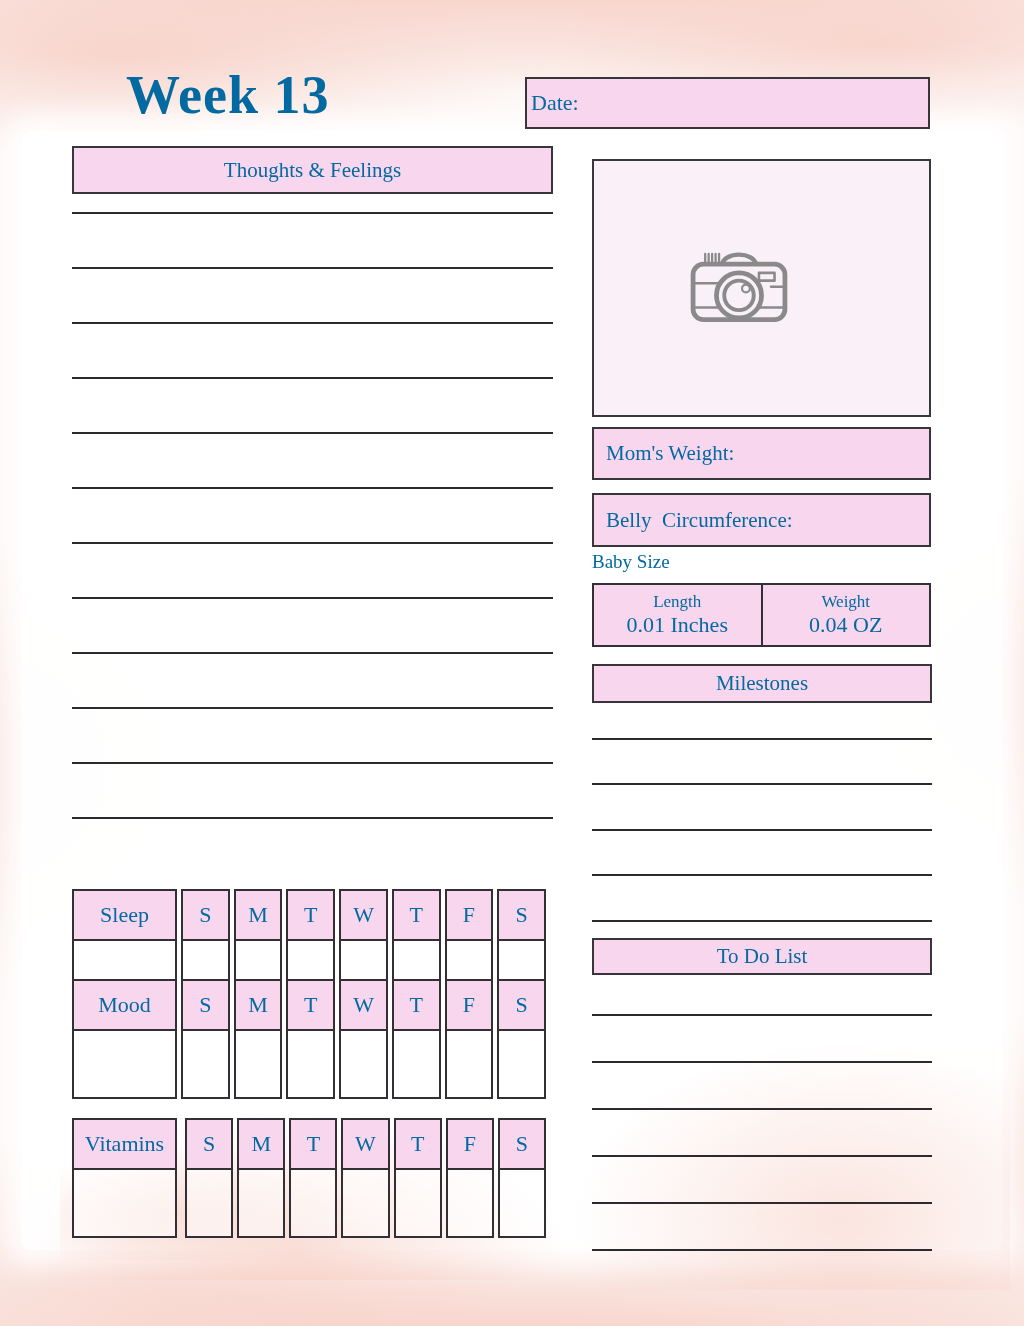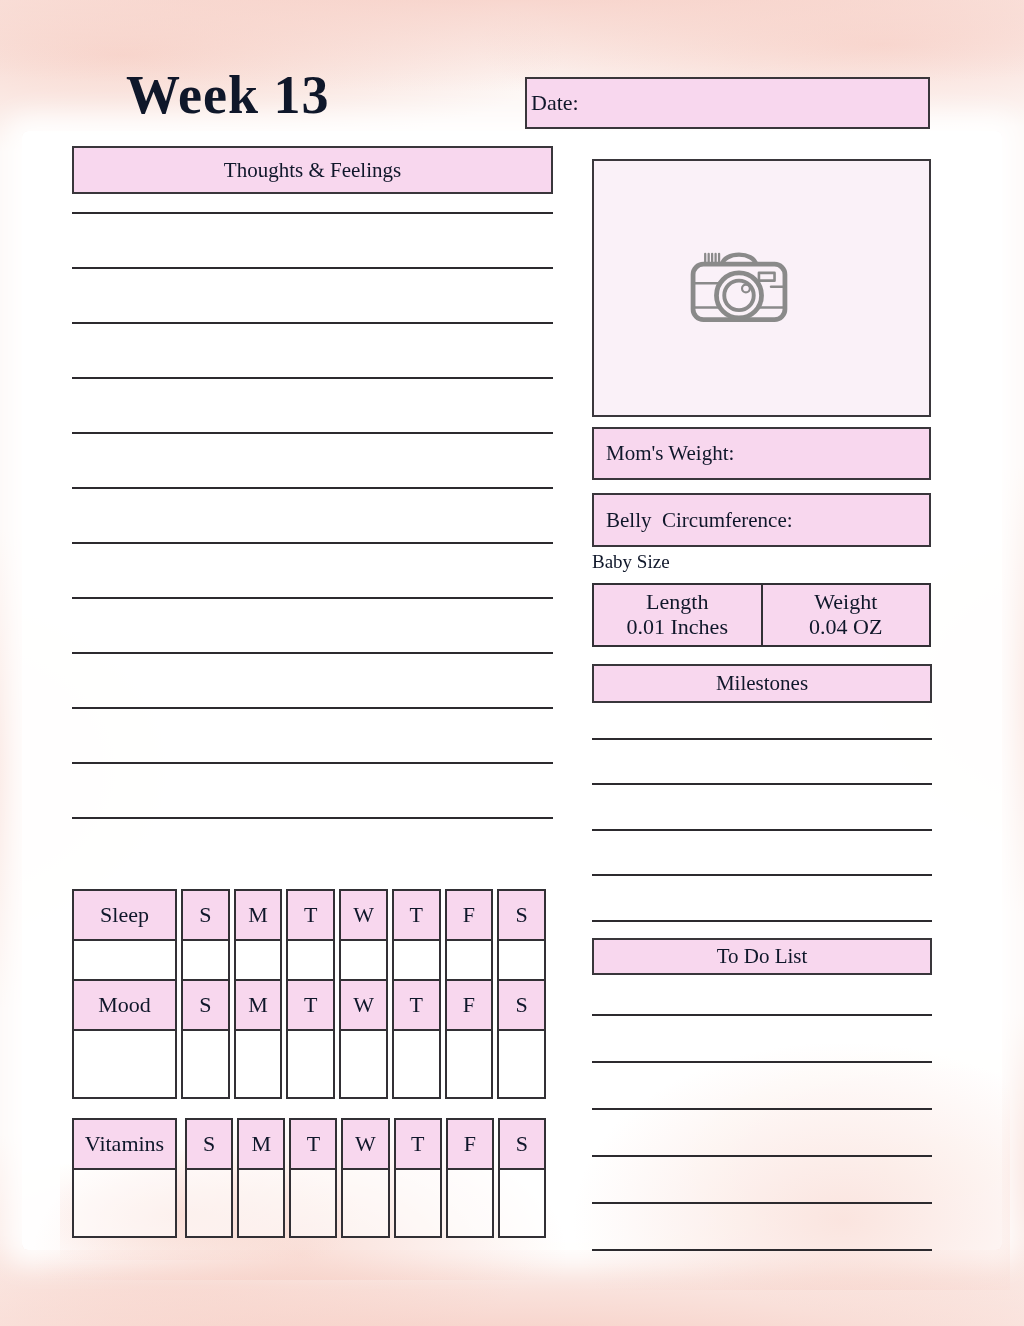--- a/index.html
+++ b/index.html
@@ -1,18 +1,18 @@
 <!DOCTYPE html>
 <html><head>
 <meta charset="utf-8">
 <style>
   html,body{margin:0;padding:0;background:#efe9e6;}
   .page{
     position:relative;width:1024px;height:1326px;margin:0 auto;overflow:hidden;
-    font-family:"Liberation Serif", serif;color:#0f172a;background:#fdfbfa;
+    font-family:"Liberation Serif", serif;color:#0369a1;background:#fdfbfa;
   }
   
   .watercolor{
     position:absolute;inset:0;
     background:
       radial-gradient(ellipse 130% 150px at 50% -25px, rgba(246,203,193,.95), rgba(246,203,193,0) 78%),
       radial-gradient(ellipse 60% 140px at 12% 55px, rgba(245,198,186,.65), transparent 72%),
       radial-gradient(ellipse 55% 120px at 86% 45px, rgba(247,206,197,.7), transparent 72%),
       radial-gradient(ellipse 140% 170px at 50% 102%, rgba(245,198,187,.85), transparent 78%),
       radial-gradient(ellipse 45% 340px at -6% 58%, rgba(248,212,203,.6), transparent 72%),
@@ -70,21 +70,21 @@
   .field{left:592px;width:339px;display:flex;align-items:center;padding-left:12px;font-size:21px;}
   .moms-weight{top:427px;height:53px;}
   .belly{top:493px;height:54px;}
   .pre{white-space:pre;}
 
   .baby-size-title{position:absolute;left:592px;width:339px;top:551px;text-align:left;font-size:19px;}
   .baby-table{position:absolute;left:592px;top:583px;width:339px;height:64px;display:flex;}
   .baby-cell{flex:1;border:2px solid #323035;box-sizing:border-box;background:#f8d7ee;
     display:flex;flex-direction:column;align-items:center;justify-content:center;}
   .baby-cell + .baby-cell{margin-left:-2px;}
-  .baby-label{font-size:22px;line-height:1.15;}
+  .baby-label{font-size:17px;line-height:1.15;}
   .baby-value{font-size:22px;line-height:1.2;}
 
   .milestones-header{left:592px;top:664px;width:340px;height:39px;}
   .todo-header{left:592px;top:938px;width:340px;height:37px;}
 </style>
 </head>
 <body>
 
 <div class="page">
   <div class="watercolor"></div>

